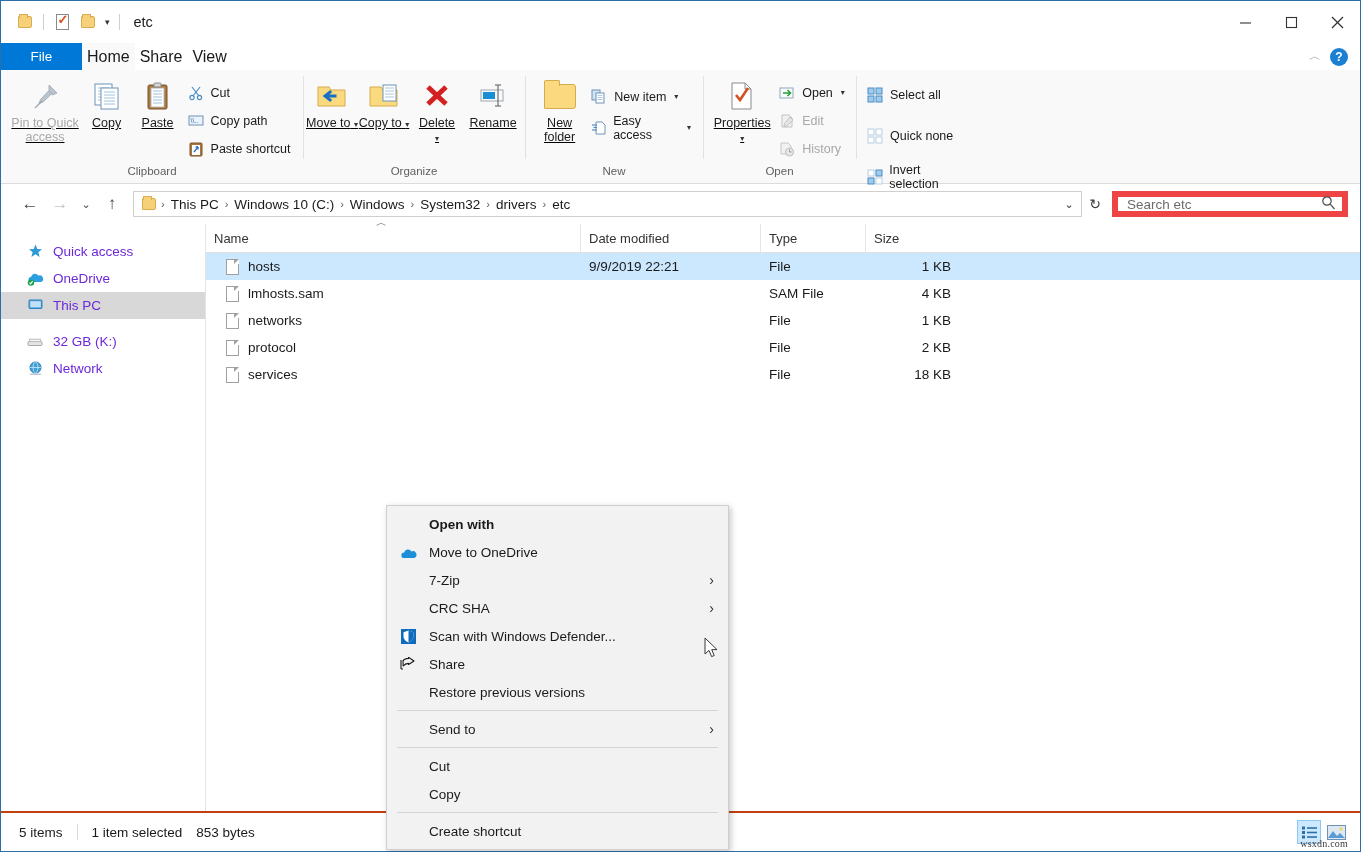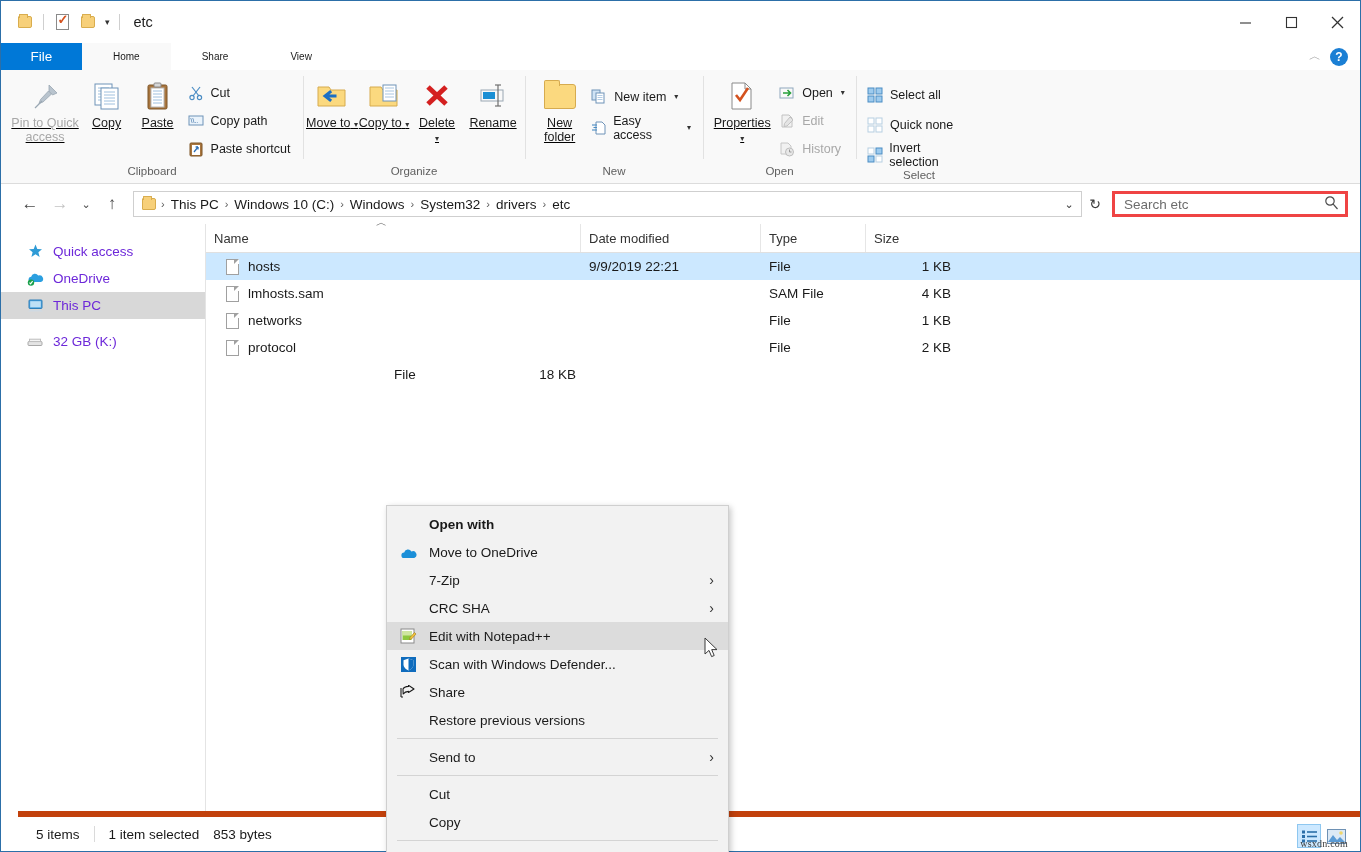--- a/index.html
+++ b/index.html
@@ -53,22 +53,22 @@
     color:#333;
   }
   .wbtn svg{ display:block; }
 
   
   .tabbar {
     height:27px; display:flex; align-items:flex-end;
     background:#fff; position:relative; flex:0 0 27px;
   }
   .tab {
-    height:27px; padding:0 31px; display:flex; align-items:center;
-    font-size:10px; color:#1a1a1a; background:#fff;
+    height:27px; padding:0 5px; display:flex; align-items:center;
+    font-size:16px; color:#1a1a1a; background:#fff;
   }
   .tab.file {
     background:#0078d7; color:#fff; width:81px; padding:0;
     justify-content:center; font-size:13.5px;
   }
   .tab.active { background:#f9f9f9; }
   .tab-right {
     position:absolute; right:0; top:0; height:27px; display:flex;
     align-items:center; gap:9px; padding-right:12px;
   }
@@ -140,21 +140,21 @@
   }
   .crumb { font-size:13.5px; color:#1a1a1a; padding:0 5px; }
   .crumb-sep { color:#5a5a5a; font-size:11px; padding:0 1px; }
   .crumb-drop {
     position:absolute; right:1px; top:0; height:24px; width:22px;
     display:flex; align-items:center; justify-content:center; color:#3a3a3a; font-size:11px;
   }
   .refresh { width:26px;height:26px;display:flex;align-items:center;justify-content:center;
     color:#3a3a3a; font-size:14px; }
   .searchbox {
-    width:236px; height:26px; border:3px solid #ef4444; background:#fff;
+    width:236px; height:26px; border:6px solid #ef4444; background:#fff;
     display:flex; align-items:center; padding:0 6px 0 9px; margin-left:4px;
   }
   .searchbox input {
     border:none; outline:none; flex:1; font-size:13.5px;
     font-family:"Liberation Sans", sans-serif; color:#1a1a1a; background:transparent;
   }
   .searchbox input::placeholder{ color:#6c6c6c; }
 
   
   .main { flex:1; display:flex; min-height:0; position:relative; }
@@ -220,22 +220,22 @@
   .mi.bold { font-weight:bold; }
   .mi .mico { width:22px; height:20px; display:flex; align-items:center; justify-content:center;
     flex:0 0 22px; margin-right:10px; }
   .mi .mlbl { flex:1; }
   .mi .submark { font-size:14px; color:#333; padding-right:14px; font-weight:300; }
   .msep { height:1px; background:#d4d4d4; margin:4px 10px; }
   .cursor-arrow { position:absolute; left:703px; top:413px; z-index:60; }
 
   
   .statusbar {
-    height:40px; border-top:6px solid #c2410c; display:flex; align-items:center;
-    background:#fff; padding-left:18px; flex:0 0 40px; position:relative;margin-left:17px;
+    height:40px; border-top:2px solid #c2410c; display:flex; align-items:center;
+    background:#fff; padding-left:18px; flex:0 0 40px; position:relative;
   }
   .st-item { font-size:13.5px; color:#1a1a1a; padding-right:14px; }
   .st-sep { width:1px; height:16px; background:#dadada; margin-right:14px; }
   .viewbtns { position:absolute; right:12px; top:7px; display:flex; gap:3px; }
   .vbtn { width:24px;height:24px; display:flex; align-items:center; justify-content:center; }
   .vbtn.sel { background:#cce8ff; border:1px solid #8ec7f0; }
   .watermark {
     position:absolute; right:12px; bottom:2px; font-size:10px; color:#3a3a3a;
     letter-spacing:0.2px; font-family:"Liberation Serif", serif;
   }
@@ -525,21 +525,21 @@
             </span>
             <span>History</span>
           </div>
         </div>
       </div>
       <div class="rgroup-label">Open</div>
     </div>
 
     <div class="rgroup" style="width:126px;">
       <div class="rgroup-body">
-        <div class="smallcol" style="padding-top:8px; gap:5px;">
+        <div class="smallcol" style="padding-top:8px; gap:16px;">
           <div class="smallbtn">
             <span class="sico">
               <svg width="16" height="16" viewBox="0 0 16 16">
                   <rect x="1" y="1" width="6" height="6" fill="#9ecbee" stroke="#4b8dc4"></rect>
                   <rect x="9" y="1" width="6" height="6" fill="#9ecbee" stroke="#4b8dc4"></rect>
                   <rect x="1" y="9" width="6" height="6" fill="#9ecbee" stroke="#4b8dc4"></rect>
                   <rect x="9" y="9" width="6" height="6" fill="#9ecbee" stroke="#4b8dc4"></rect>
                 </svg>
             </span>
             <span>Select all</span>
@@ -639,20 +639,31 @@
       <div class="navspacer"></div>
       <div class="navitem">
         <span class="nico">
           <svg width="17" height="17" viewBox="0 0 17 17">
               <path d="M2 8.5 h12 a1 1 0 0 1 1 1 v2 a1 1 0 0 1 -1 1 h-12 a1 1 0 0 1 -1 -1 v-2 a1 1 0 0 1 1 -1 z" fill="#e4e4e4" stroke="#a8a8a8"></path>
               <rect x="2.5" y="6.2" width="11" height="2.4" fill="#f4f4f4" stroke="#bdbdbd"></rect>
             </svg>
         </span>
         <span>32 GB (K:)</span>
       </div>
+      <div class="navitem">
+        <span class="nico">
+          <svg width="17" height="17" viewBox="0 0 17 17">
+              <circle cx="8.5" cy="7.5" r="5.5" fill="#3f9fd8" stroke="#2c7cae"></circle>
+              <ellipse cx="8.5" cy="7.5" rx="2.4" ry="5.5" fill="none" stroke="#cde7f7" stroke-width="0.8"></ellipse>
+              <line x1="3" y1="7.5" x2="14" y2="7.5" stroke="#cde7f7" stroke-width="0.8"></line>
+              <path d="M2 15 h13 l-2 -1.6 h-9 z" fill="#b9c9d6"></path>
+            </svg>
+        </span>
+        <span>Network</span>
+      </div>
     </div>
 
     <div class="filepane">
       <div class="colhdr">
         <div class="ch c-name">
           <span>Name</span>
           <span class="sortmark">︿</span>
         </div>
         <div class="ch c-date">Date modified</div>
         <div class="ch c-type">Type</div>
@@ -694,20 +705,24 @@
           <div class="cell-name">
             <span class="fileico"></span>
             <span>protocol</span>
           </div>
           <div class="cell-date"></div>
           <div class="cell-type">File</div>
           <div class="cell-size">2 KB</div>
         </div>
 
         <div class="row">
+          <div class="cell-name">
+            <span class="fileico"></span>
+            <span>services</span>
+          </div>
           <div class="cell-date"></div>
           <div class="cell-type">File</div>
           <div class="cell-size">18 KB</div>
         </div>
 
       </div>
     </div>
 
     <div class="ctxmenu">
 
@@ -730,31 +745,20 @@
         <span class="mlbl">7-Zip</span>
         <span class="submark">›</span>
       </div>
 
       <div class="mi">
         <span class="mico"></span>
         <span class="mlbl">CRC SHA</span>
         <span class="submark">›</span>
       </div>
 
-      <div class="mi hl">
-        <span class="mico">
-          <svg width="17" height="17" viewBox="0 0 17 17">
-              <rect x="1" y="1" width="13" height="14" fill="#fff" stroke="#8a8a8a"></rect>
-              <rect x="2.5" y="3" width="9" height="9" fill="#8ec73f"></rect>
-              <rect x="2.5" y="3" width="9" height="4.5" fill="#cfe6a0"></rect>
-              <path d="M10 9.5 L14.5 4.5 L16 6 L11.5 11 L9.5 11.5 Z" fill="#f2c33c" stroke="#9c7b18" stroke-width="0.6"></path>
-            </svg>
-        </span>
-        <span class="mlbl">Edit with Notepad++</span>
-      </div>
 
       <div class="mi">
         <span class="mico">
           <svg width="17" height="17" viewBox="0 0 17 17">
               <rect x="1" y="1" width="15" height="15" fill="#0f6cbd"></rect>
               <path d="M8.5 2.5 L13.5 4.3 v4 c0 3.2 -2.6 5.2 -5 6.2 c-2.4 -1 -5 -3 -5 -6.2 v-4 Z" fill="#fff"></path>
               <path d="M8.5 2.5 L13.5 4.3 v4 c0 3.2 -2.6 5.2 -5 6.2 Z" fill="#0f6cbd"></path>
             </svg>
         </span>
         <span class="mlbl">Scan with Windows Defender...</span>

